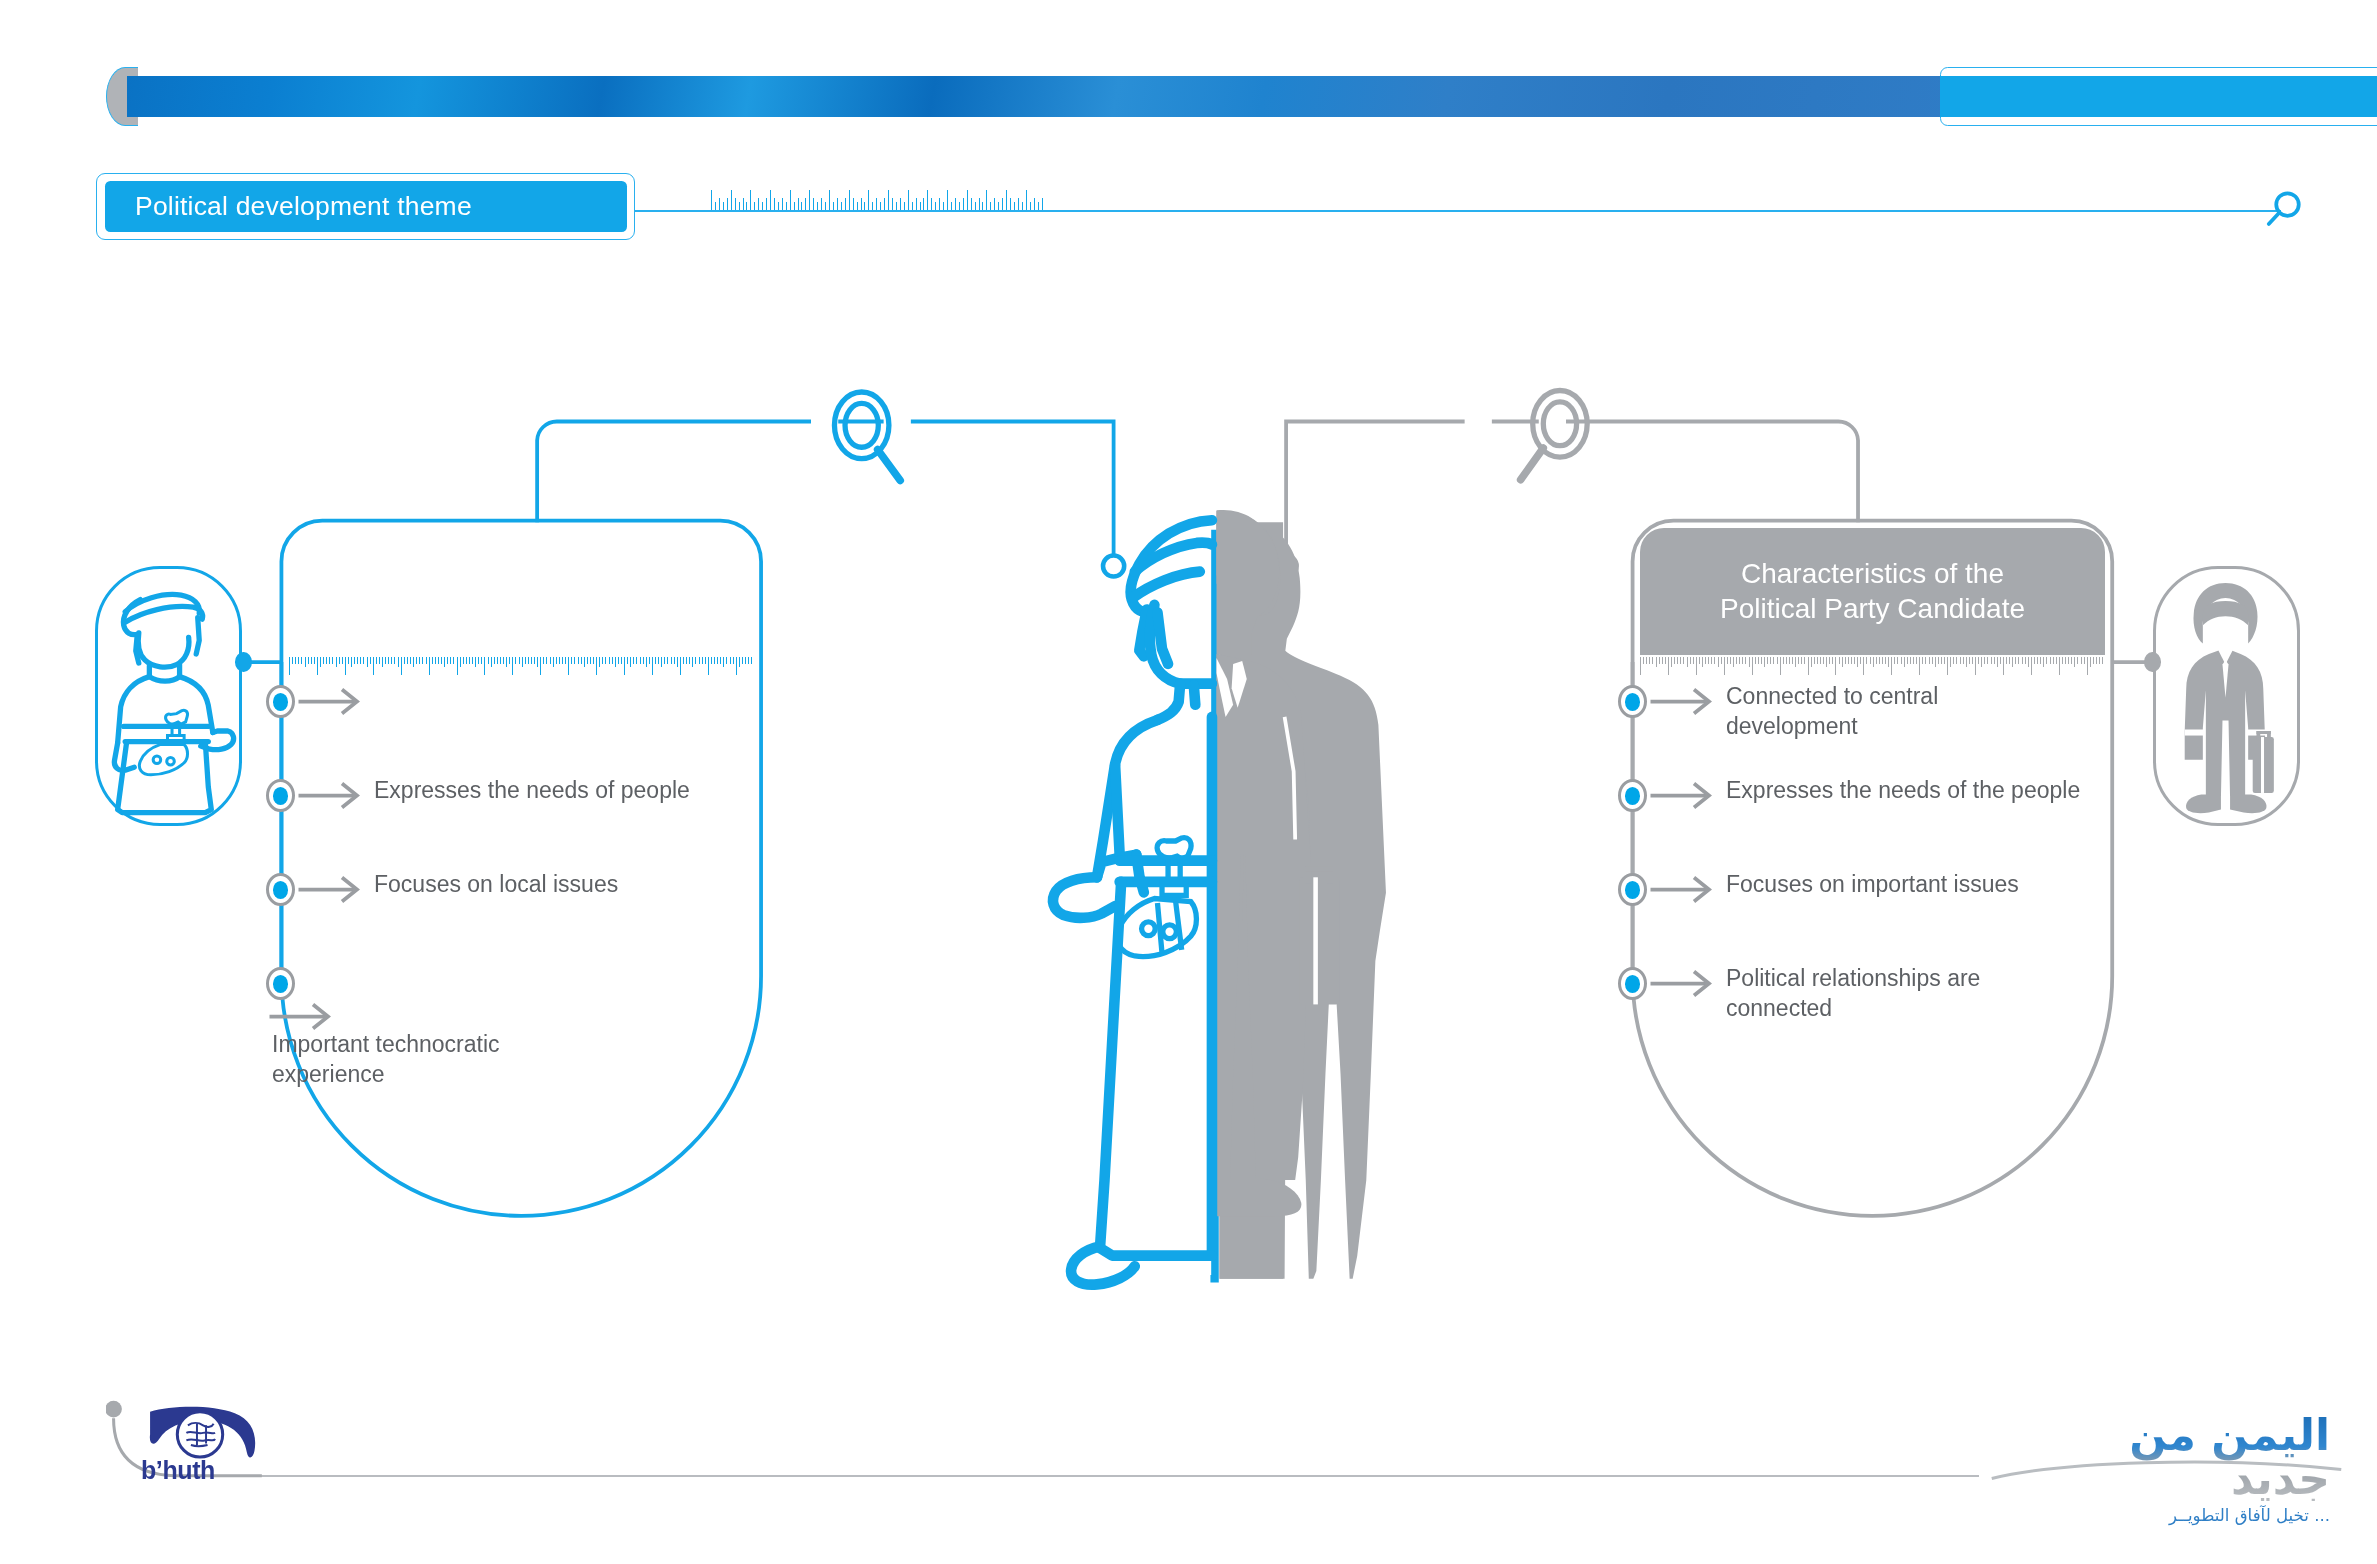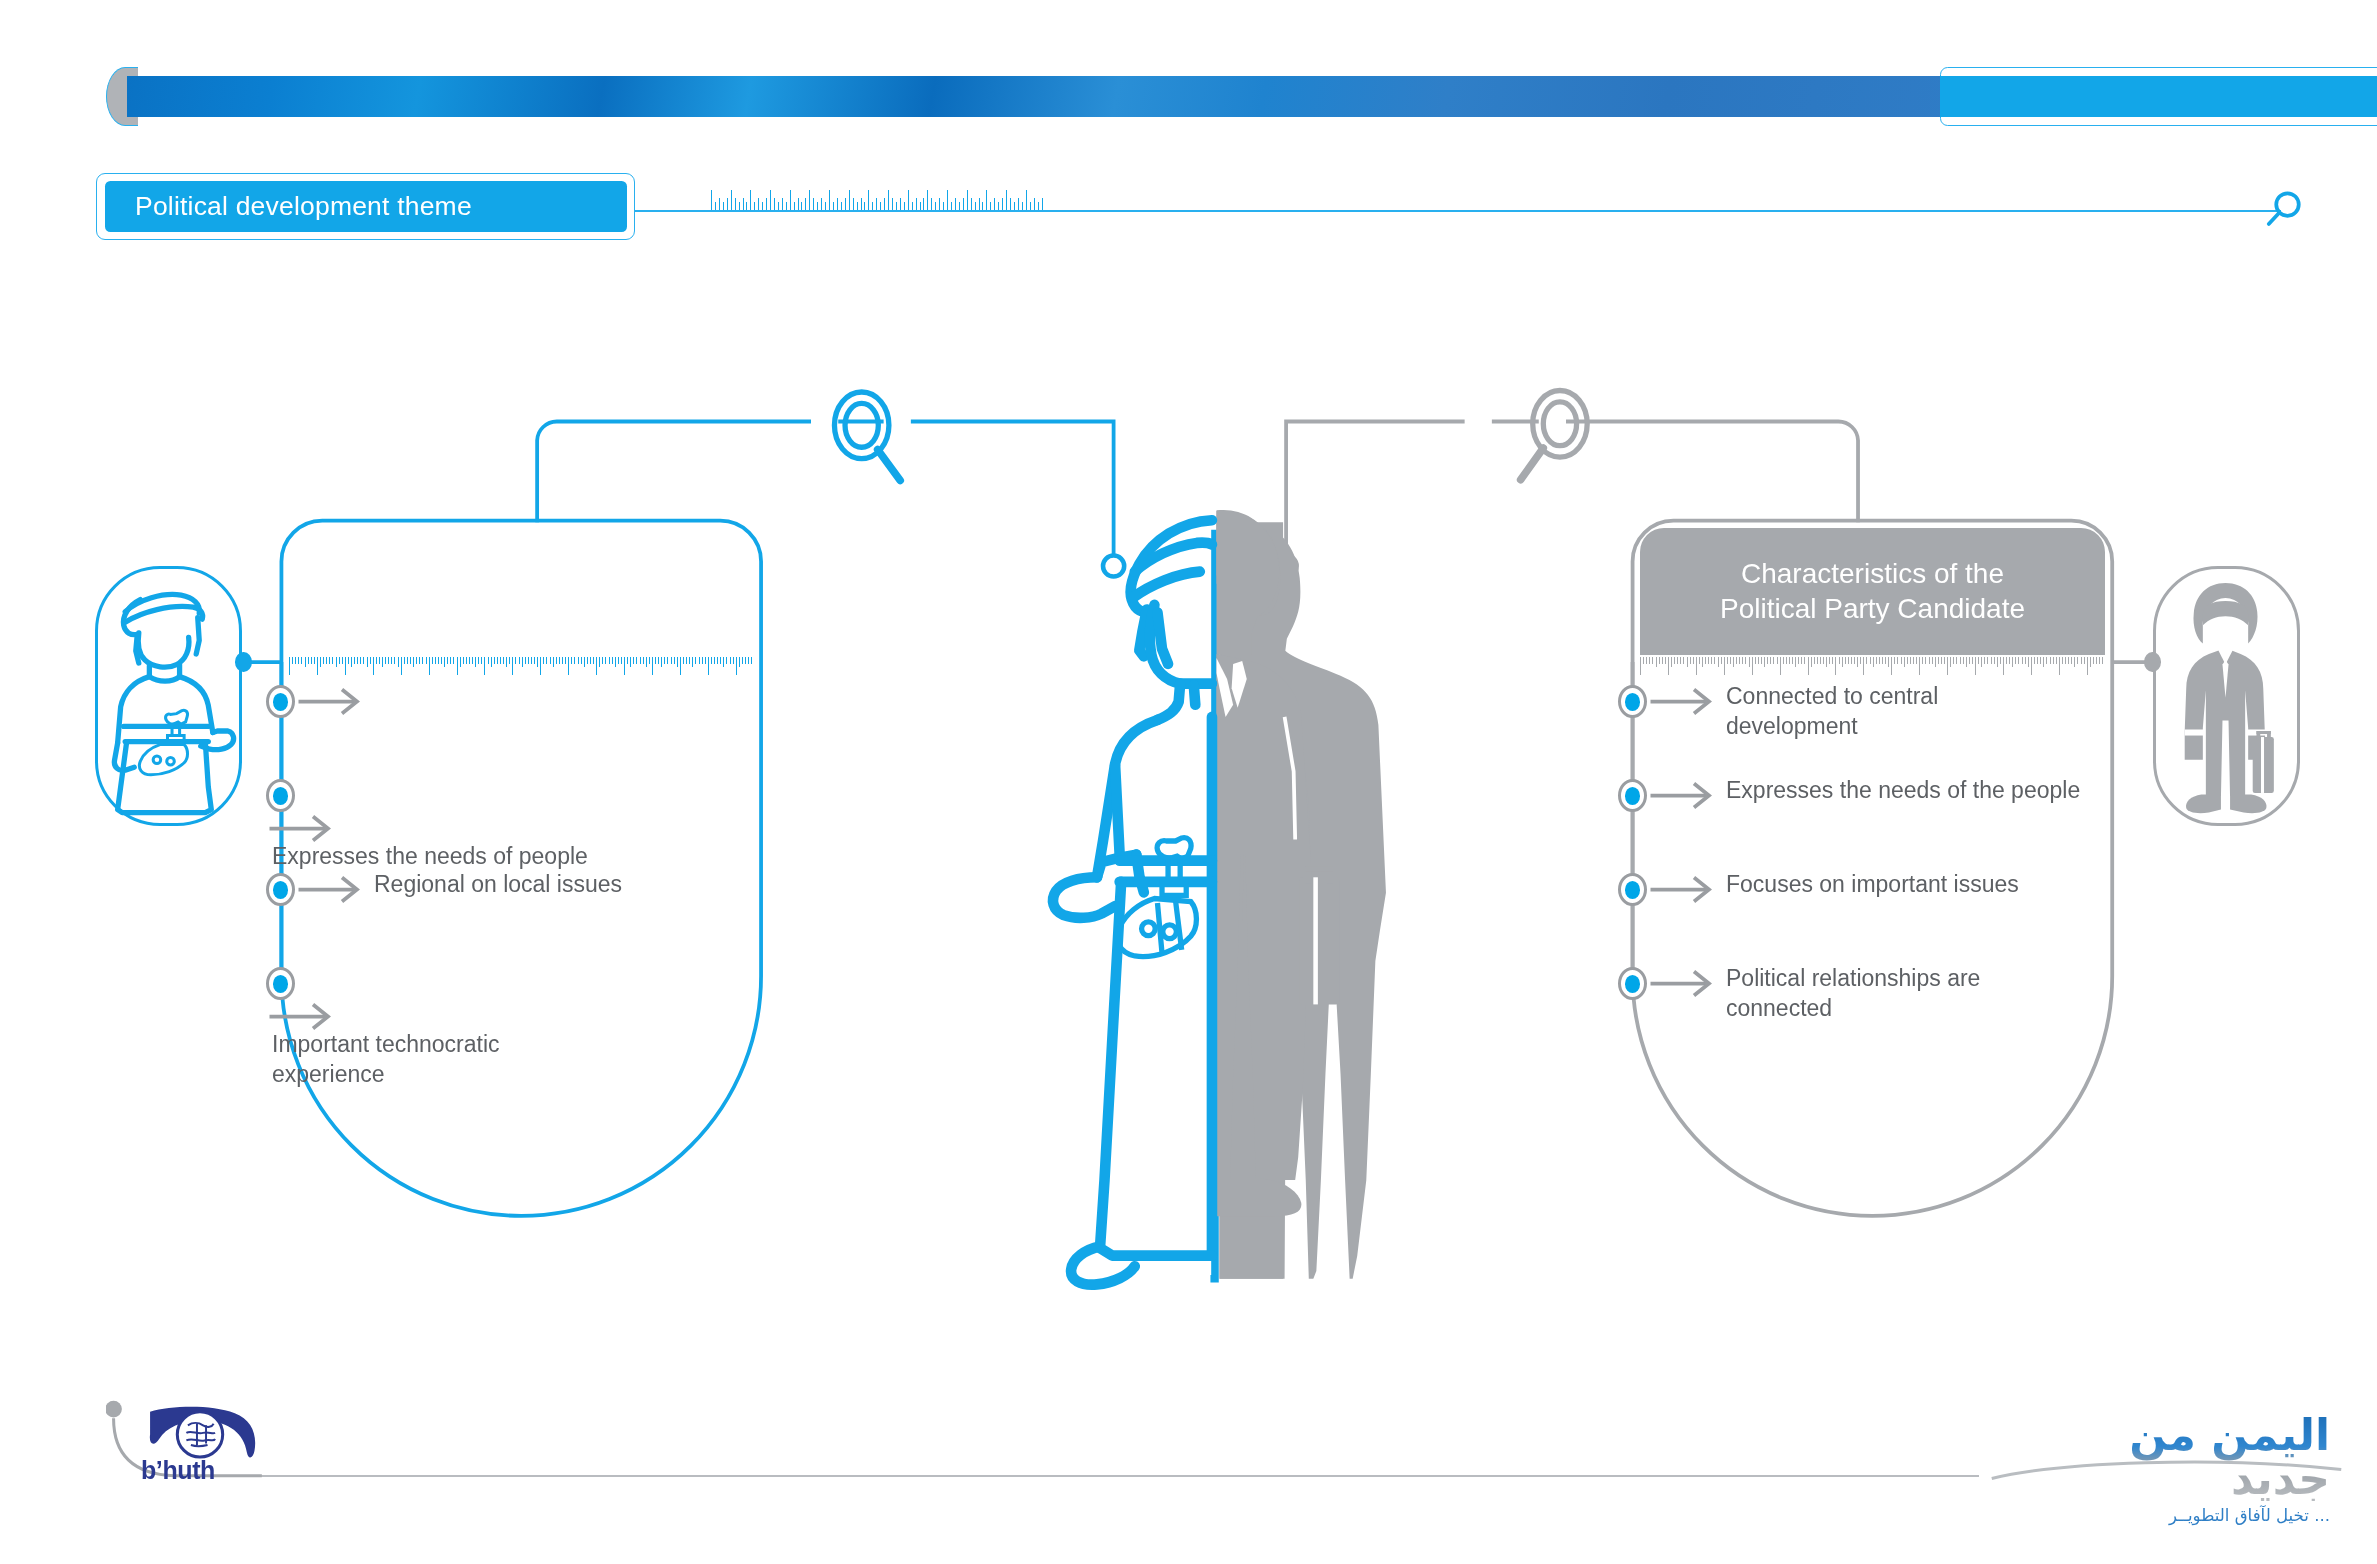--- a/index.html
+++ b/index.html
@@ -480,36 +480,36 @@
   <div class="bullets" style="left:266px;top:673px;width:499px;">
 
     <div class="bullet" style="left:0;top:12px;">
       <div class="dot" style="position:relative;"></div>
       <svg width="70" height="33" viewBox="0 0 92 44" style="margin-left:3px;">
         <line x1="0" y1="22" x2="74" y2="22" stroke="#9a9da1" stroke-width="5"></line>
         <polyline points="58,6 78,22 58,38" fill="none" stroke="#9a9da1" stroke-width="5"></polyline>
       </svg>
     </div>
 
-    <div class="bullet" style="left:0;top:106px;flex-direction:column;">
+    <div class="bullet" style="left:0;top:106px;">
       <div class="dot" style="position:relative;"></div>
       <svg width="70" height="33" viewBox="0 0 92 44" style="margin-left:3px;">
         <line x1="0" y1="22" x2="74" y2="22" stroke="#9a9da1" stroke-width="5"></line>
         <polyline points="58,6 78,22 58,38" fill="none" stroke="#9a9da1" stroke-width="5"></polyline>
       </svg>
       <div class="bullet-txt" style="width:406px;margin-left:6px;margin-top:-3px;">Expresses the needs of people</div>
     </div>
 
     <div class="bullet" style="left:0;top:200px;">
       <div class="dot" style="position:relative;"></div>
       <svg width="70" height="33" viewBox="0 0 92 44" style="margin-left:3px;">
         <line x1="0" y1="22" x2="74" y2="22" stroke="#9a9da1" stroke-width="5"></line>
         <polyline points="58,6 78,22 58,38" fill="none" stroke="#9a9da1" stroke-width="5"></polyline>
       </svg>
-      <div class="bullet-txt" style="width:406px;margin-left:6px;margin-top:-3px;">Regional on local issues</div>
+      <div class="bullet-txt" style="width:406px;margin-left:6px;margin-top:-3px;">Focuses on local issues</div>
     </div>
 
     <div class="bullet" style="left:0;top:294px;flex-direction:column;">
       <div class="dot" style="position:relative;"></div>
       <svg width="70" height="33" viewBox="0 0 92 44" style="margin-left:3px;">
         <line x1="0" y1="22" x2="74" y2="22" stroke="#9a9da1" stroke-width="5"></line>
         <polyline points="58,6 78,22 58,38" fill="none" stroke="#9a9da1" stroke-width="5"></polyline>
       </svg>
       <div class="bullet-txt" style="width:333px;margin-left:6px;margin-top:-3px;">Important technocratic experience</div>
     </div>

